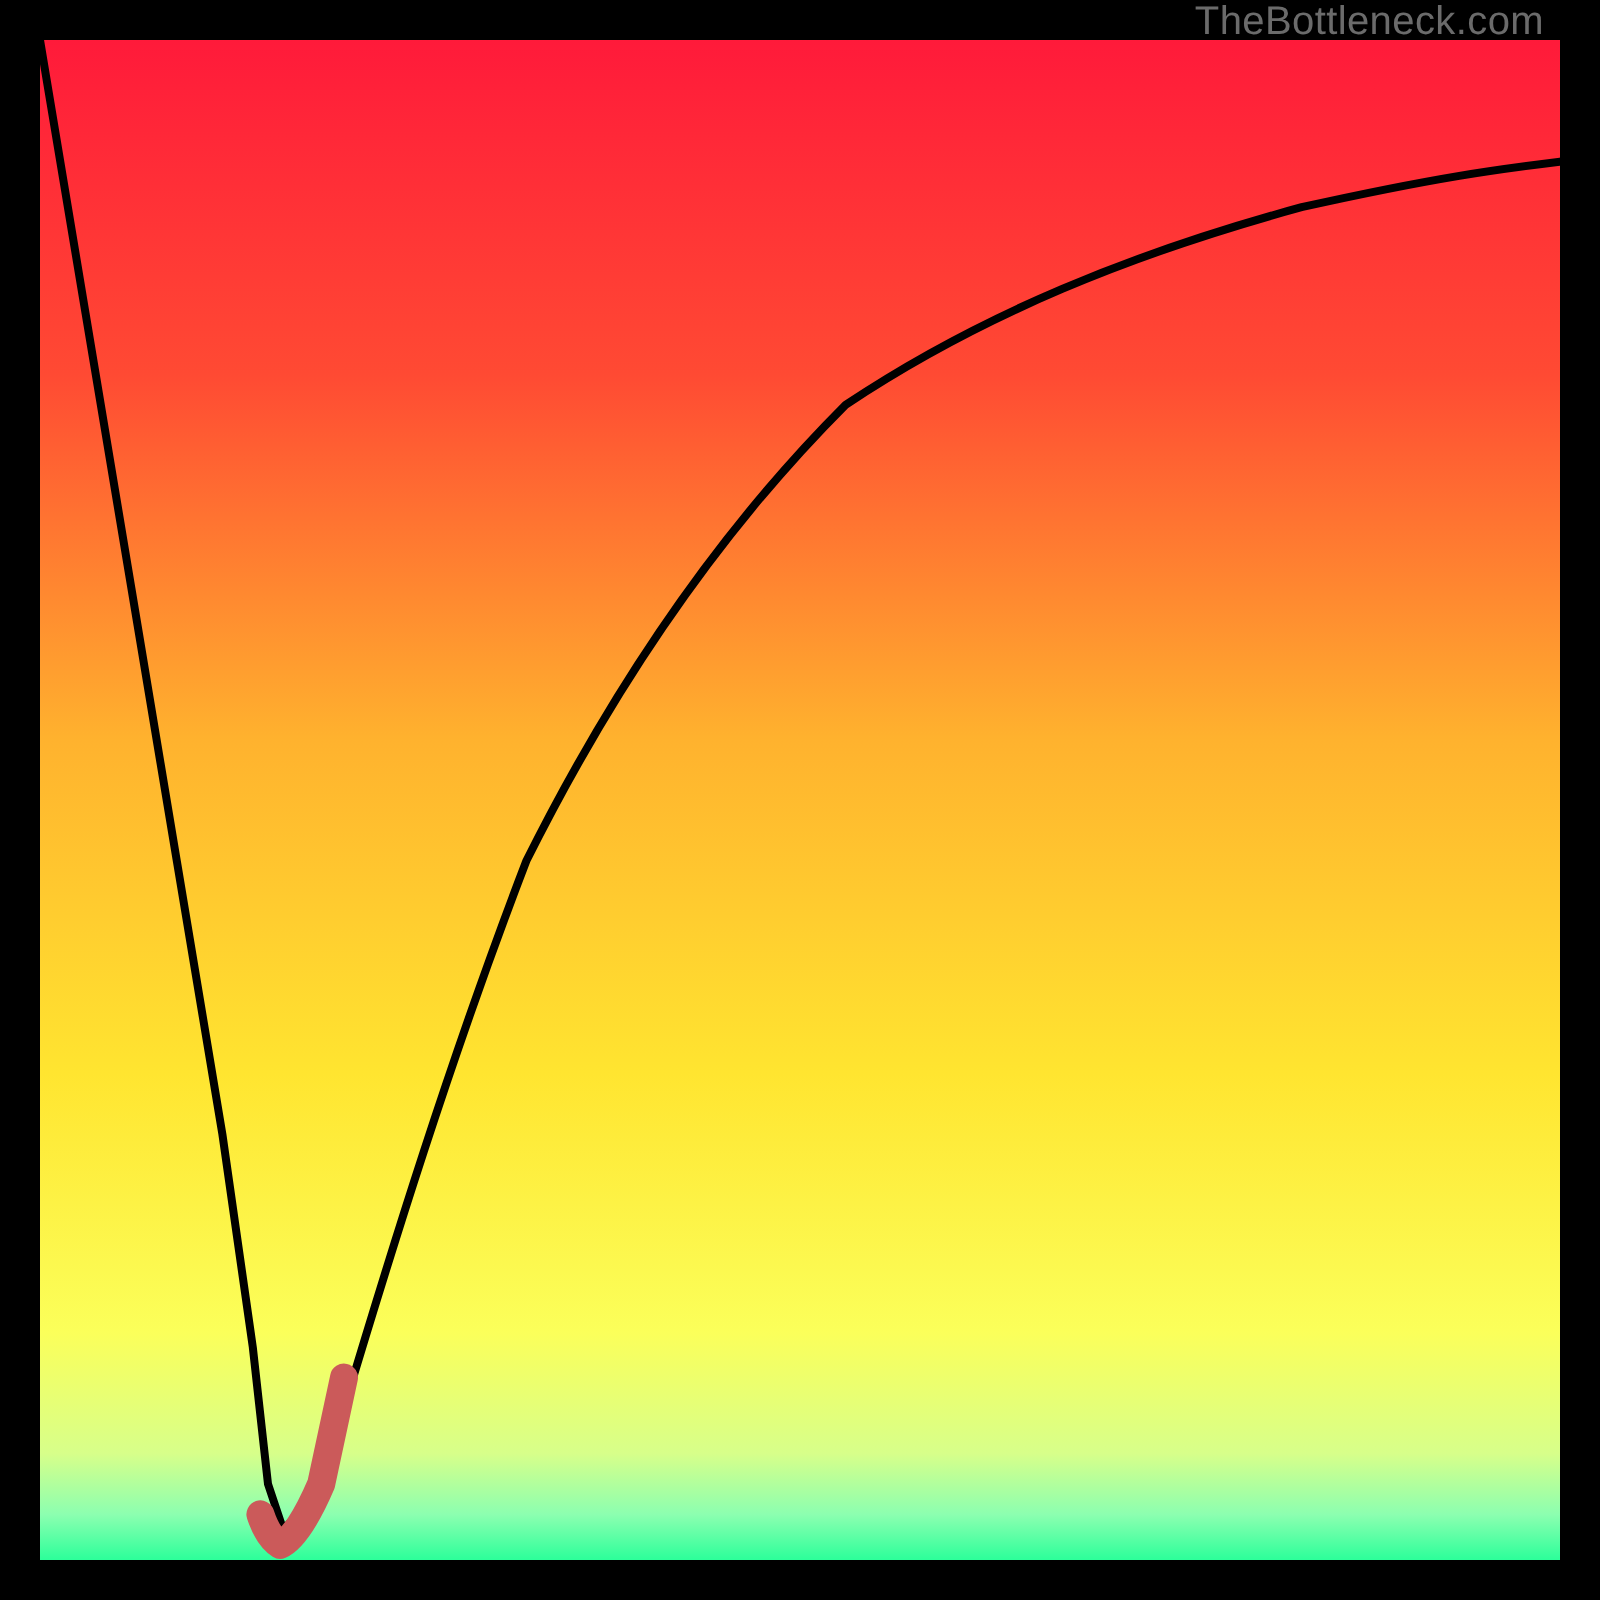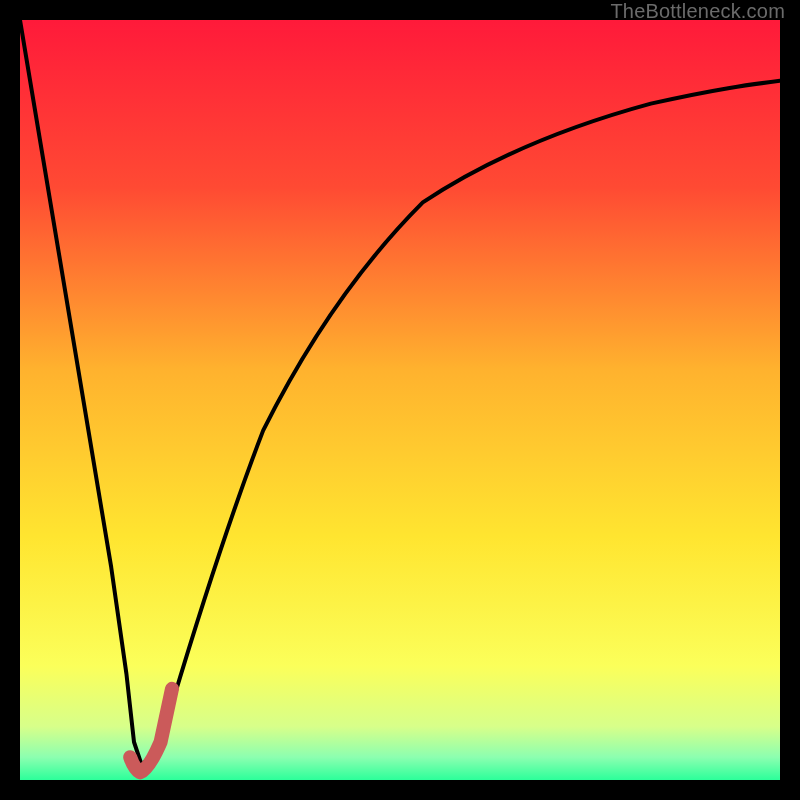--- a/index.html
+++ b/index.html
@@ -37,21 +37,21 @@
   .curve-svg {
     position: absolute;
     top: 0;
     left: 0;
     width: 100%;
     height: 100%;
   }
   .watermark {
     position: absolute;
     top: 0;
-    right: 15px;
+    right: 28px;
     color: #6b6b6b;
     font-size: 20px;
     font-weight: 500;
     letter-spacing: 0.2px;
   }
 </style>
 </head>
 <body>
 
 <div class="frame">

